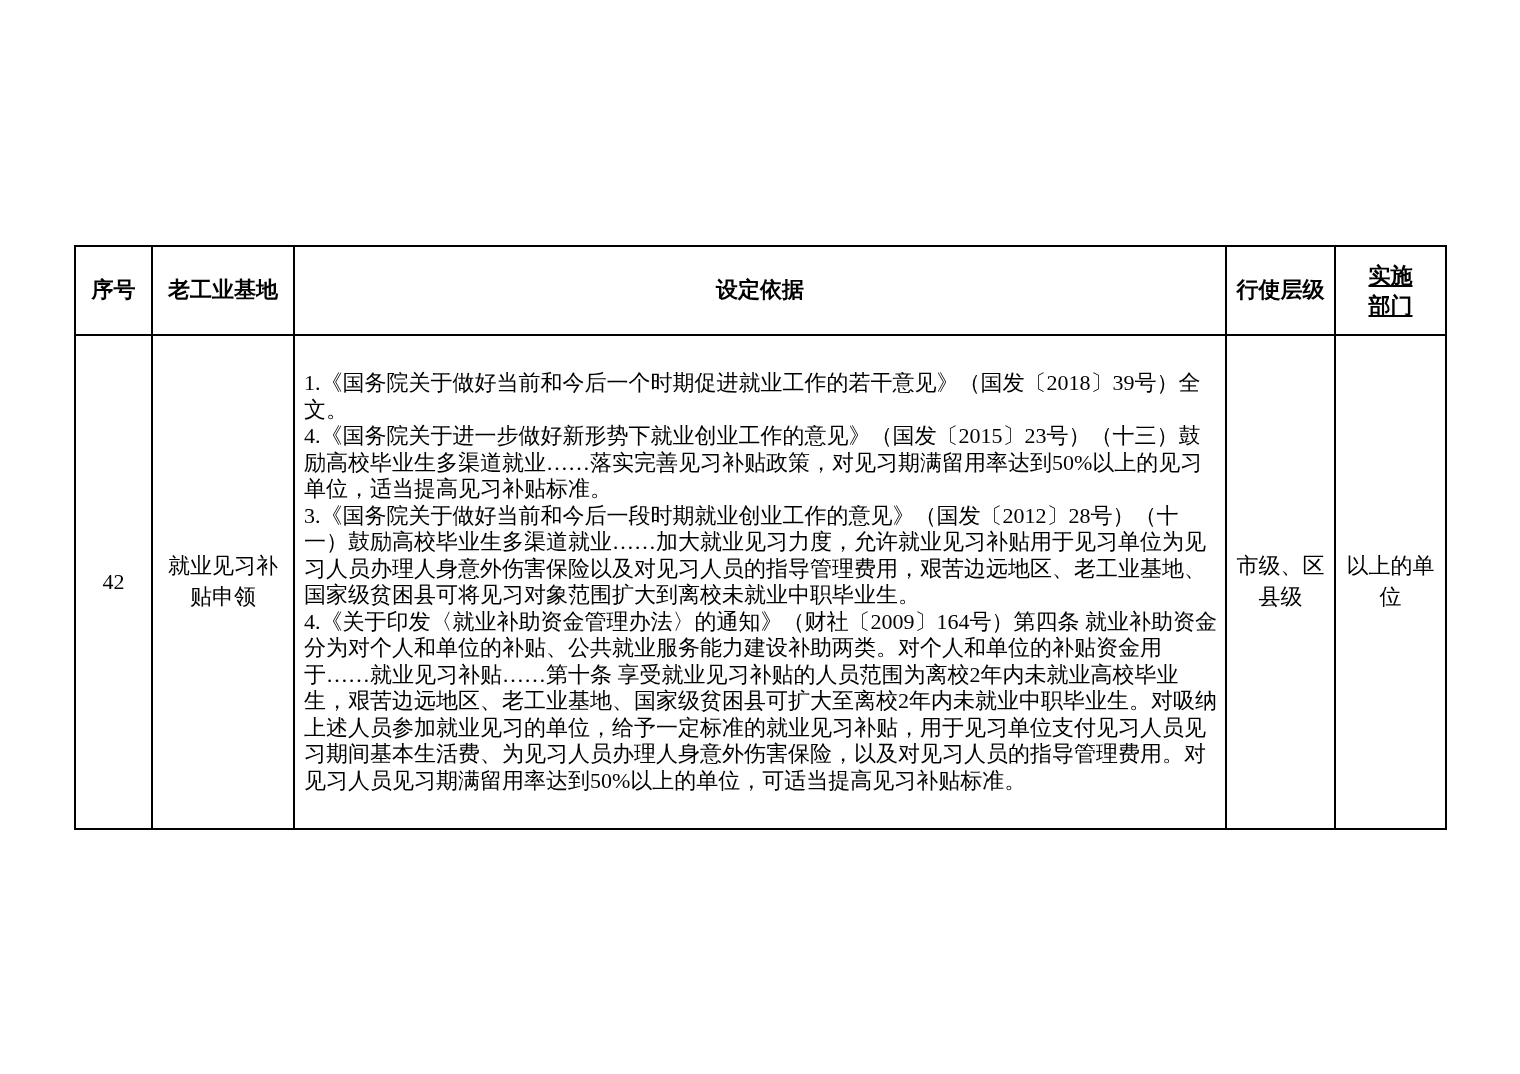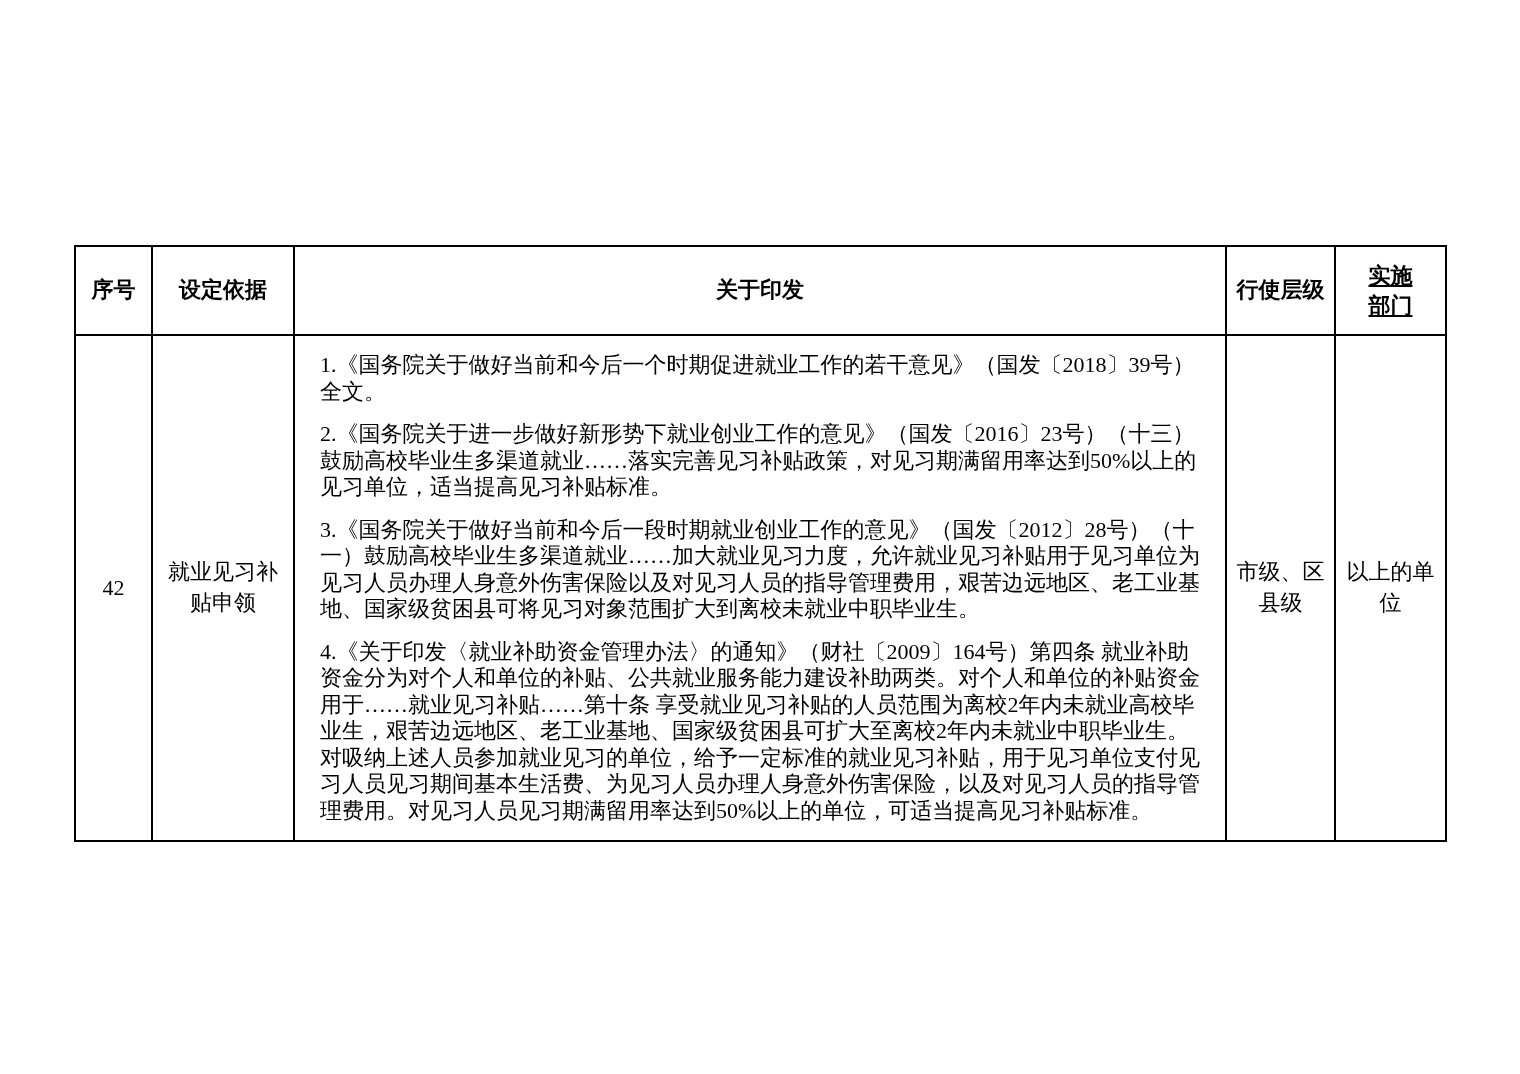--- a/index.html
+++ b/index.html
@@ -49,21 +49,21 @@
     line-height: 1.4;
     padding: 0 6px;
   }
   td.basis-cell {
     font-size: 22px;
     text-align: left;
     line-height: 26.5px;
     padding: 0 8px 0 9px;
   }
   .basis-cell p {
-    margin: 16px;
+    margin: 0;
   }
   
   .wrap-two {
     display: inline-block;
     max-width: 2.3em;
     line-height: 1.35;
     text-decoration: underline;
   }
 </style>
 </head>
@@ -74,35 +74,35 @@
     <colgroup>
       <col style="width:77px">
       <col style="width:142px">
       <col style="width:932px">
       <col style="width:109px">
       <col style="width:111px">
     </colgroup>
     <thead>
       <tr>
         <th>序号</th>
+        <th>老工业基地</th>
         <th>设定依据</th>
-        <th>关于印发</th>
         <th>行使层级</th>
         <th>
           <span class="wrap-two">实施部门</span>
         </th>
       </tr>
     </thead>
     <tbody>
       <tr>
         <td class="cell-center">42</td>
         <td class="cell-center">就业见习补贴申领</td>
         <td class="basis-cell">
           <p>1.《国务院关于做好当前和今后一个时期促进就业工作的若干意见》（国发〔2018〕39号）全文。</p>
-          <p>2.《国务院关于进一步做好新形势下就业创业工作的意见》（国发〔2016〕23号）（十三）鼓励高校毕业生多渠道就业……落实完善见习补贴政策，对见习期满留用率达到50%以上的见习单位，适当提高见习补贴标准。</p>
+          <p>4.《国务院关于进一步做好新形势下就业创业工作的意见》（国发〔2015〕23号）（十三）鼓励高校毕业生多渠道就业……落实完善见习补贴政策，对见习期满留用率达到50%以上的见习单位，适当提高见习补贴标准。</p>
           <p>3.《国务院关于做好当前和今后一段时期就业创业工作的意见》（国发〔2012〕28号）（十一）鼓励高校毕业生多渠道就业……加大就业见习力度，允许就业见习补贴用于见习单位为见习人员办理人身意外伤害保险以及对见习人员的指导管理费用，艰苦边远地区、老工业基地、国家级贫困县可将见习对象范围扩大到离校未就业中职毕业生。</p>
           <p>4.《关于印发〈就业补助资金管理办法〉的通知》（财社〔2009〕164号）第四条 就业补助资金分为对个人和单位的补贴、公共就业服务能力建设补助两类。对个人和单位的补贴资金用于……就业见习补贴……第十条 享受就业见习补贴的人员范围为离校2年内未就业高校毕业生，艰苦边远地区、老工业基地、国家级贫困县可扩大至离校2年内未就业中职毕业生。对吸纳上述人员参加就业见习的单位，给予一定标准的就业见习补贴，用于见习单位支付见习人员见习期间基本生活费、为见习人员办理人身意外伤害保险，以及对见习人员的指导管理费用。对见习人员见习期满留用率达到50%以上的单位，可适当提高见习补贴标准。</p>
         </td>
         <td class="cell-center">市级、区县级</td>
         <td class="cell-center">以上的单位</td>
       </tr>
     </tbody>
   </table>
 </div>
 

